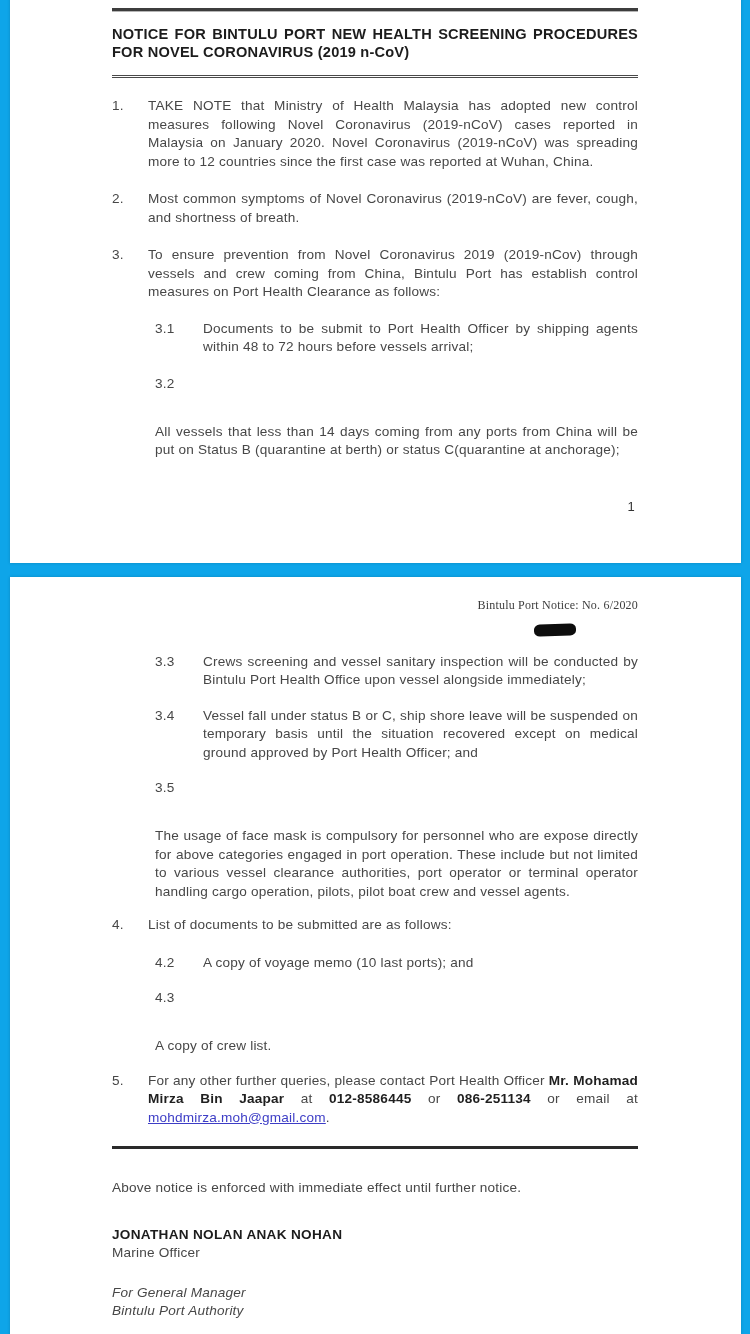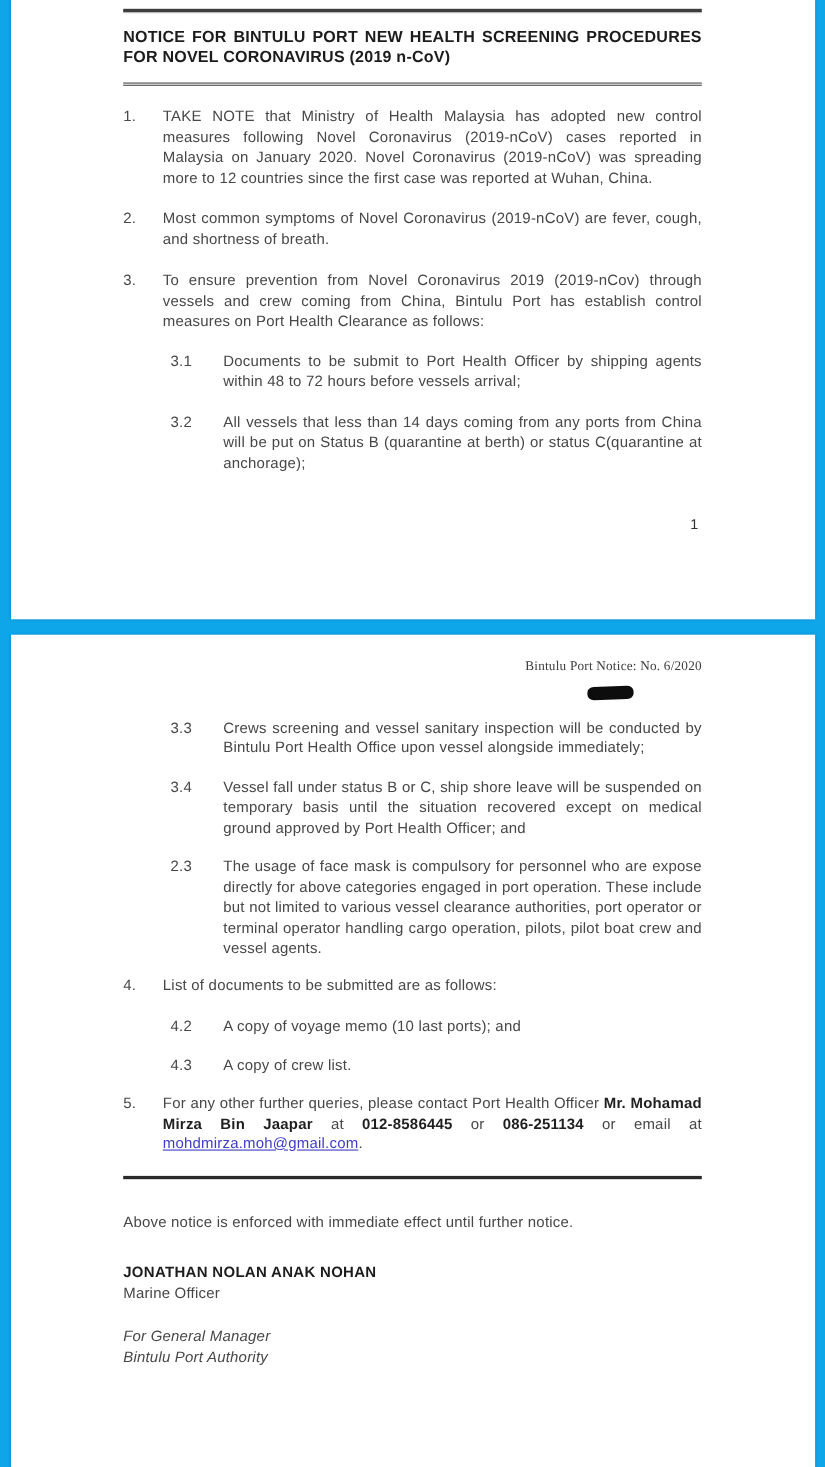--- a/index.html
+++ b/index.html
@@ -59,21 +59,21 @@
   .doc-title + .rule-double { margin-top: 14px; }
 
   .list { margin-top: 19px; }
   .li { display: flex; margin-bottom: 19px; }
   .li:last-child { margin-bottom: 0; }
   .li .num { flex: 0 0 36px; }
   .li .txt { flex: 1; text-align: justify; }
 
   .sublist { margin-left: 43px; margin-top: 18px; }
   .sli { display: flex; margin-bottom: 18px; }
-  .sli:last-child { margin-bottom: 0; }
+  .sli:last-child { margin-bottom: 0; flex-direction: column; }
   .sli .num { flex: 0 0 48px; }
   .sli .txt { flex: 1; text-align: justify; }
 
   .page-number {
     margin-top: 38px;
     text-align: right;
     padding-right: 3px;
     color: #333;
     font-size: 13px;
   }
@@ -169,21 +169,21 @@
       <div class="sublist first">
         <div class="sli">
           <div class="num">3.3</div>
           <div class="txt">Crews screening and vessel sanitary inspection will be conducted by Bintulu Port Health Office upon vessel alongside immediately;</div>
         </div>
         <div class="sli">
           <div class="num">3.4</div>
           <div class="txt">Vessel fall under status B or C, ship shore leave will be suspended on temporary basis until the situation recovered except on medical ground approved by Port Health Officer; and</div>
         </div>
         <div class="sli">
-          <div class="num">2.3</div>
+          <div class="num">3.5</div>
           <div class="txt">The usage of face mask is compulsory for personnel who are expose directly for above categories engaged in port operation. These include but not limited to various vessel clearance authorities, port operator or terminal operator handling cargo operation, pilots, pilot boat crew and vessel agents.</div>
         </div>
       </div>
 
       <div class="li item4">
         <div class="num">4.</div>
         <div class="txt">List of documents to be submitted are as follows:</div>
       </div>
 
       <div class="sublist4">

